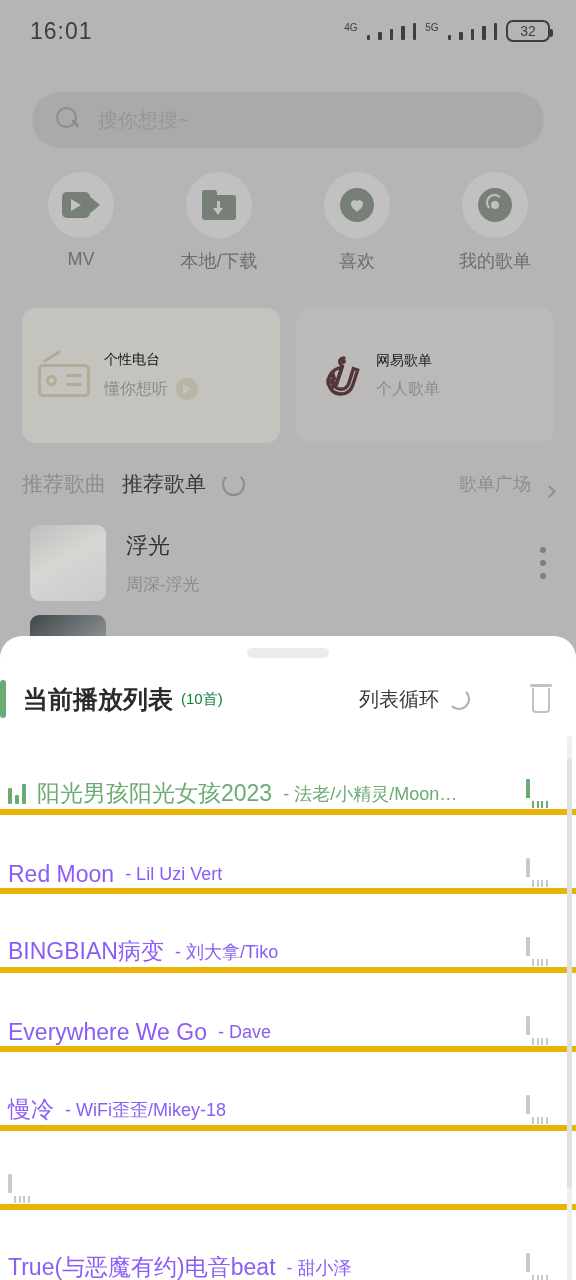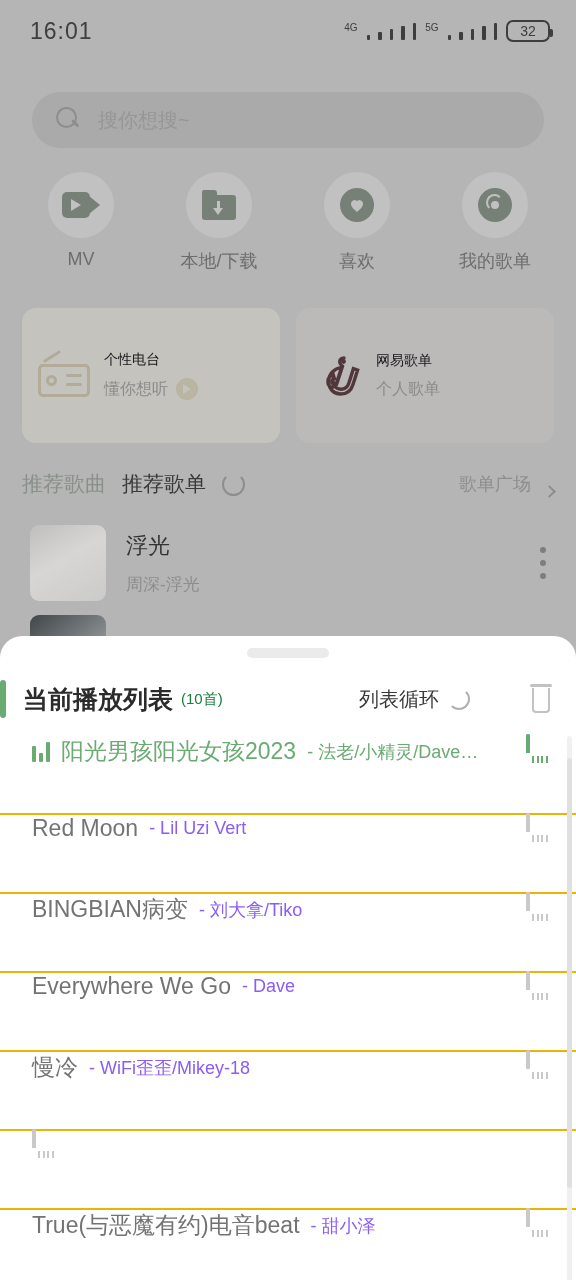--- a/index.html
+++ b/index.html
@@ -256,32 +256,32 @@
     background:#c2c2c2; border-radius:2px;
   }
   .trash-icon .can{
     position:absolute; top:4px; left:4px; width:18px; height:25px;
     border:2.5px solid #c2c2c2; border-radius:0 0 4px 4px; border-top:none;
   }
 
   
   .playlist{ position:relative; }
   .pl-row{
-    height:79px; display:flex; align-items:flex-start;
-    padding:0 22px 0 32px;
-    border-bottom:2px solid #eab308;
+    height:79px; display:flex; align-items:flex-end;
+    padding:0 22px 0 8px;
+    border-bottom:6px solid #eab308;
   }
   .pl-left{ display:flex; align-items:center; gap:11px; min-width:0; flex:1; }
   .eq-icon{ display:flex; align-items:flex-end; gap:3px; height:20px; flex:0 0 auto; }
   .eq-icon i{ width:4px; background:#6aab72; border-radius:1px; display:block; }
   .eq-icon i:nth-child(1){ height:16px; }
   .eq-icon i:nth-child(2){ height:9px; }
   .eq-icon i:nth-child(3){ height:20px; }
   .pl-name{
-    font-size:23px; color:#737373; white-space:nowrap;
+    font-size:23px; color:#8b5cf6; white-space:nowrap;
   }
   .pl-artist{
     font-size:18px; color:#8b5cf6; white-space:nowrap;
     overflow:hidden; text-overflow:ellipsis;
   }
   .pl-row.current .pl-name,
   .pl-row.current .pl-artist{ color:#6aab72; }
   .broom{ width:28px; height:28px; flex:0 0 auto; }
   .broom .handle-b{
     width:9px; height:7px; background:#c9c9c9; margin:0 auto; border-radius:2px 2px 0 0;
@@ -463,21 +463,21 @@
   <div class="playlist">
 
     <div class="pl-row current">
       <span class="pl-left">
         <span class="eq-icon">
             <i></i>
             <i></i>
             <i></i>
           </span>
         <span class="pl-name">阳光男孩阳光女孩2023</span>
-        <span class="pl-artist">- 法老/小精灵/Dave…</span>
+        <span class="pl-artist">- 法老/小精灵/Moon…</span>
       </span>
       <span class="broom">
         <span class="handle-b"></span><span class="head"></span>
         <span class="bristles">
             <i></i>
             <i></i>
             <i></i>
             <i></i>
           </span>
       </span>

